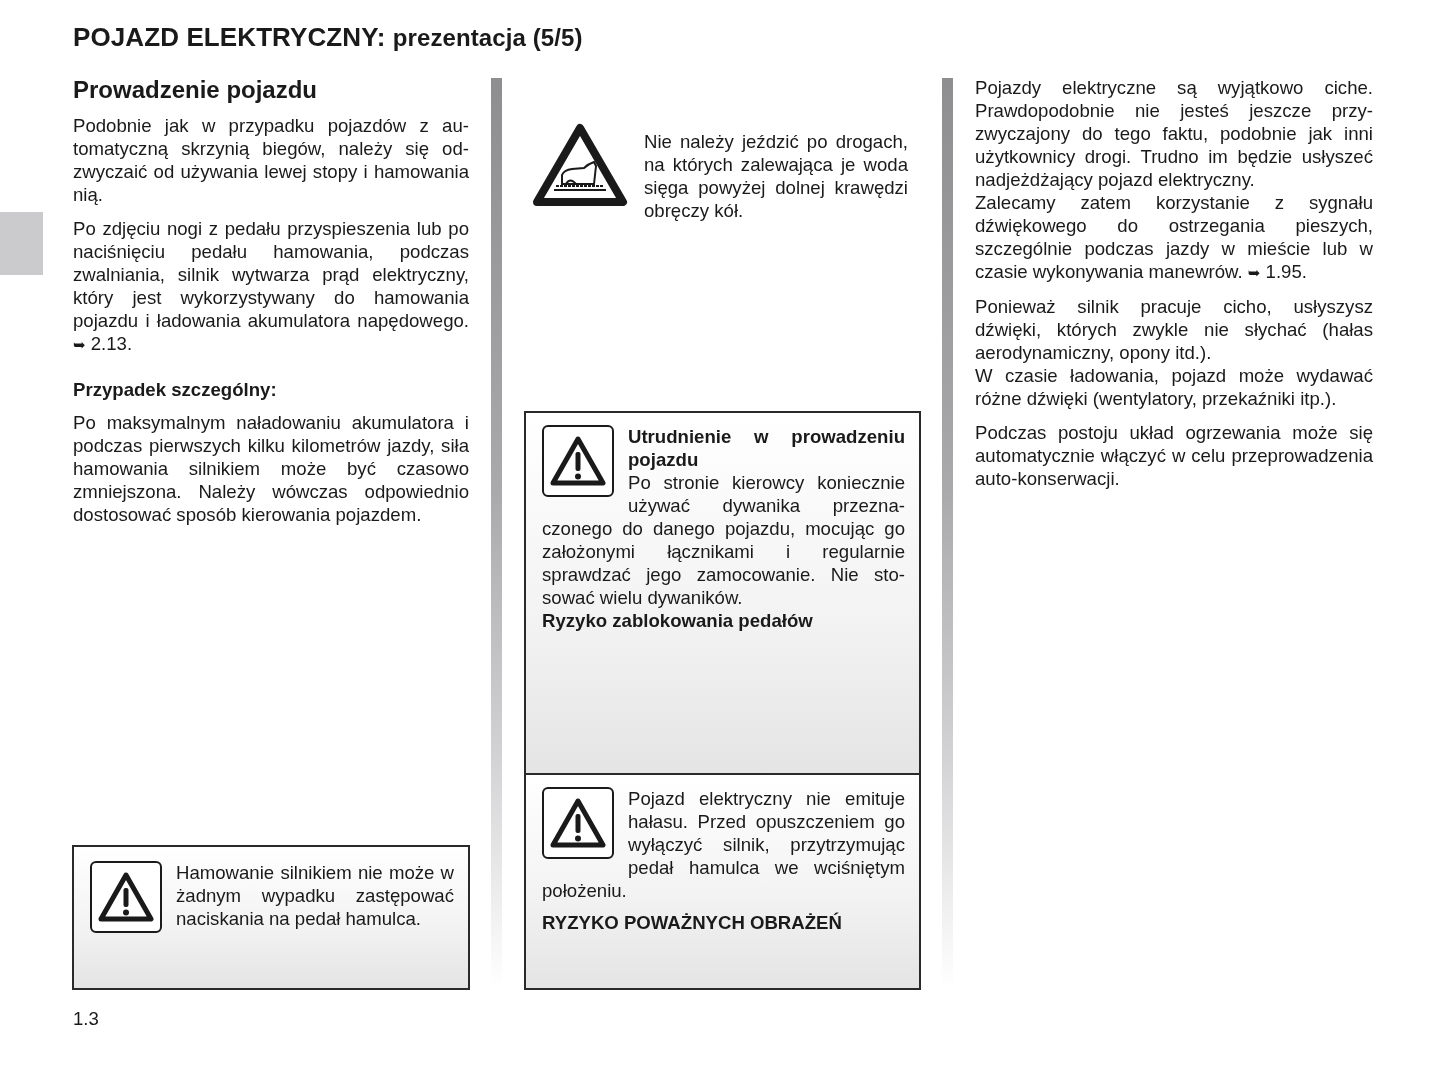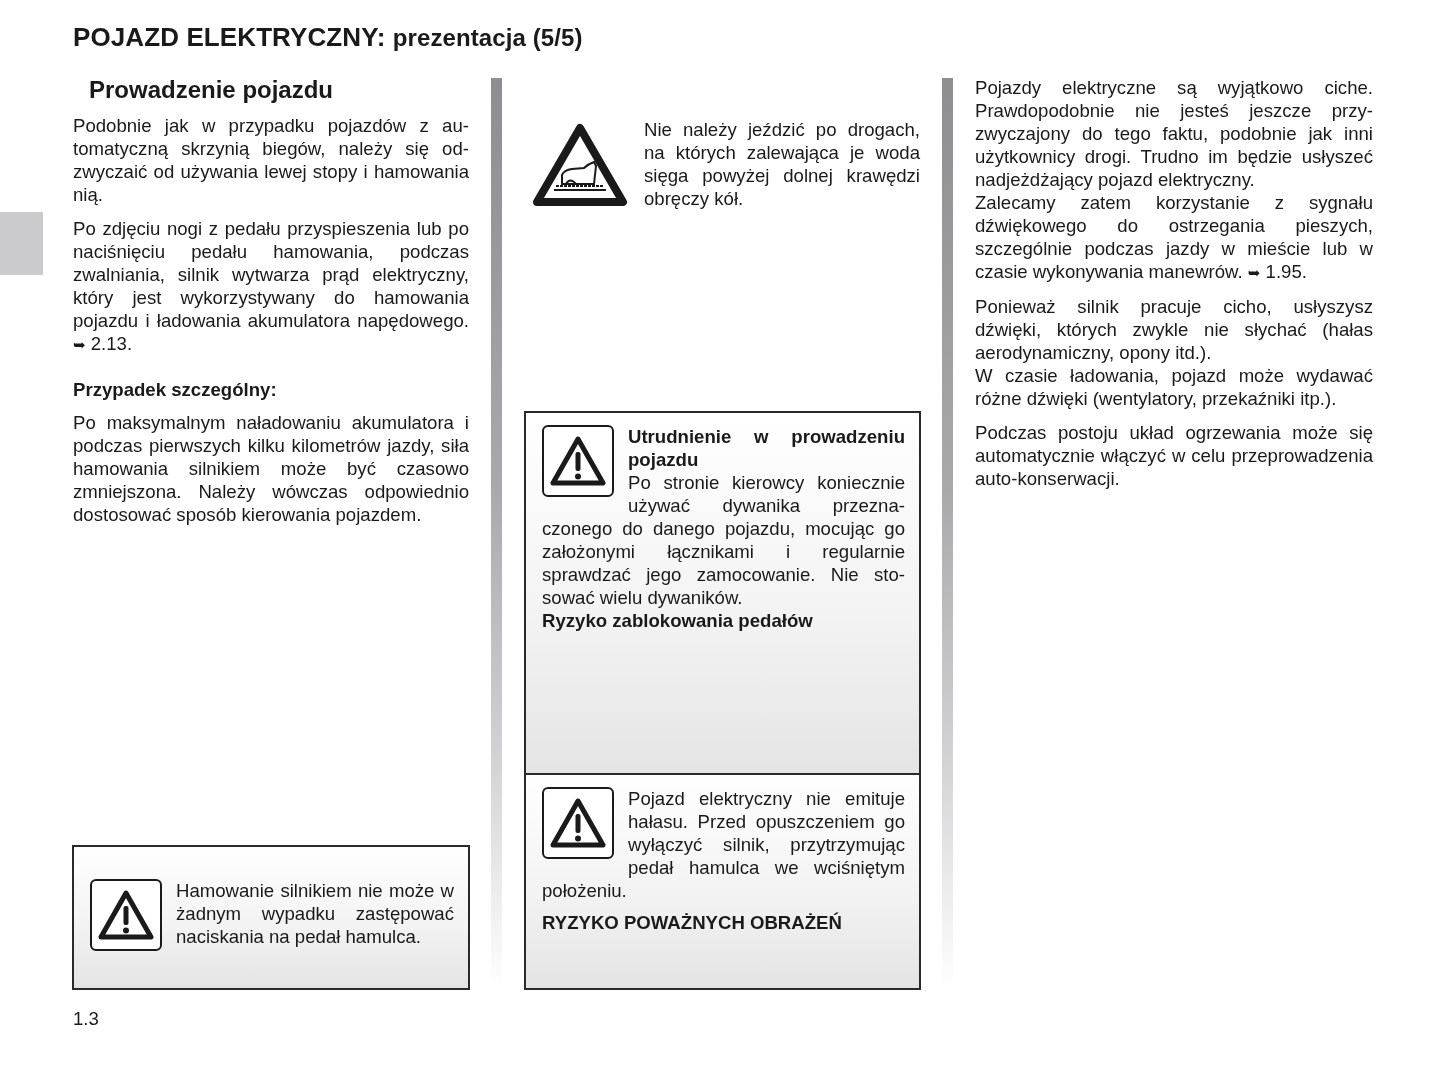--- a/index.html
+++ b/index.html
@@ -19,21 +19,21 @@
     }
     .divider {
       position: absolute; top: 78px; width: 11px; height: 910px;
       background: linear-gradient(to bottom, #8e8e91 0%, #a9a9ac 45%, #d3d3d5 75%, #ffffff 100%);
     }
     .col { position: absolute; top: 76px; }
     .col1 { left: 73px; width: 396px; }
     .col2 { left: 524px; width: 396px; }
     .col3 { left: 975px; width: 398px; }
     h2.section {
-      margin: 0 0 10px 16px; font-size: 24px; font-weight: bold; line-height: 28px;
+      margin: 0 0 10px 0; font-size: 24px; font-weight: bold; line-height: 28px;
     }
     p.body {
       margin: 0 0 11px 0; font-size: 18.6px; line-height: 23px; text-align: justify;
       hyphens: manual;
     }
     p.body.tight { margin-bottom: 0; }
     h3.sub-heading {
       margin: 22px 0 10px 0; font-size: 18.6px; font-weight: bold; line-height: 23px;
     }
     .warn {
@@ -45,21 +45,21 @@
     .warn .icon-box {
       float: left; width: 72px; height: 72px; margin: 0 14px 4px 0;
       border: 2.5px solid #1a1a1a; border-radius: 6px; box-sizing: border-box;
       display: flex; align-items: center; justify-content: center; background: #fff;
     }
     .warn p { margin: 0; }
     .warn .bold { font-weight: bold; }
     .warn .gap { margin-top: 9px; }
     .road-warn { position: absolute; left: 0; top: 42px; width: 396px; }
     .road-warn .tri { float: left; width: 96px; height: 86px; margin: 4px 16px 0 8px; }
-    .road-warn p { margin: 0; font-size: 18.6px; line-height: 23px; text-align: justify; padding-left: 0; }
+    .road-warn p { margin: 12px; font-size: 18.6px; line-height: 23px; text-align: justify; padding-left: 0; }
     .page-number { position: absolute; left: 73px; top: 1008px; font-size: 18.6px; }
     .arrow { font-size: 15px; }
   </style>
 </head>
 <body>
 
 <h1 class="page-title"><span>POJAZD ELEKTRYCZNY:</span> <span class="sub">prezentacja (5/5)</span></h1>
 
 <div class="side-tab"></div>
 
@@ -67,21 +67,21 @@
 <div class="divider" style="left:942px;"></div>
 
 <div class="col col1">
   <h2 class="section">Prowadzenie pojazdu</h2>
   <p class="body">Podobnie jak w przypadku pojazdów z au­tomatyczną skrzynią biegów, należy się od­zwyczaić od używania lewej stopy i hamo­wania nią.</p>
   <p class="body"><span>Po zdjęciu nogi z pedału przyspieszenia lub po naciśnięciu pedału hamowania, podczas zwalniania, silnik wytwarza prąd elektryczny, który jest wykorzystywany do hamowania pojazdu i ładowania akumulatora napędo­wego.</span> <span class="arrow">➥</span> <span>2.13.</span></p>
   <h3 class="sub-heading">Przypadek szczególny:</h3>
   <p class="body">Po maksymalnym naładowaniu akumulatora i podczas pierwszych kilku kilometrów jazdy, siła hamowania silnikiem może być czasowo zmniejszona. Należy wówczas odpowiednio dostosować sposób kierowania pojazdem.</p>
 </div>
 
-<div class="warn" style="left:72px; top:845px; width:398px; height:145px; padding-top:32px;">
+<div class="warn" style="left:72px; top:845px; width:398px; height:145px; padding-top:14px;">
   <div class="icon-box">
     <svg width="56" height="52" viewBox="0 0 56 52">
         <path d="M28 4 L53 48 L3 48 Z" fill="none" stroke="#1a1a1a" stroke-width="5" stroke-linejoin="round"></path>
         <rect x="25.5" y="17" width="5" height="19" rx="2" fill="#1a1a1a"></rect>
         <circle cx="28" cy="41.5" r="3" fill="#1a1a1a"></circle>
       </svg>
   </div>
   <p>Hamowanie silnikiem nie może w żadnym wypadku zastępo­wać naciskania na pedał ha­mulca.</p>
 </div>
 

